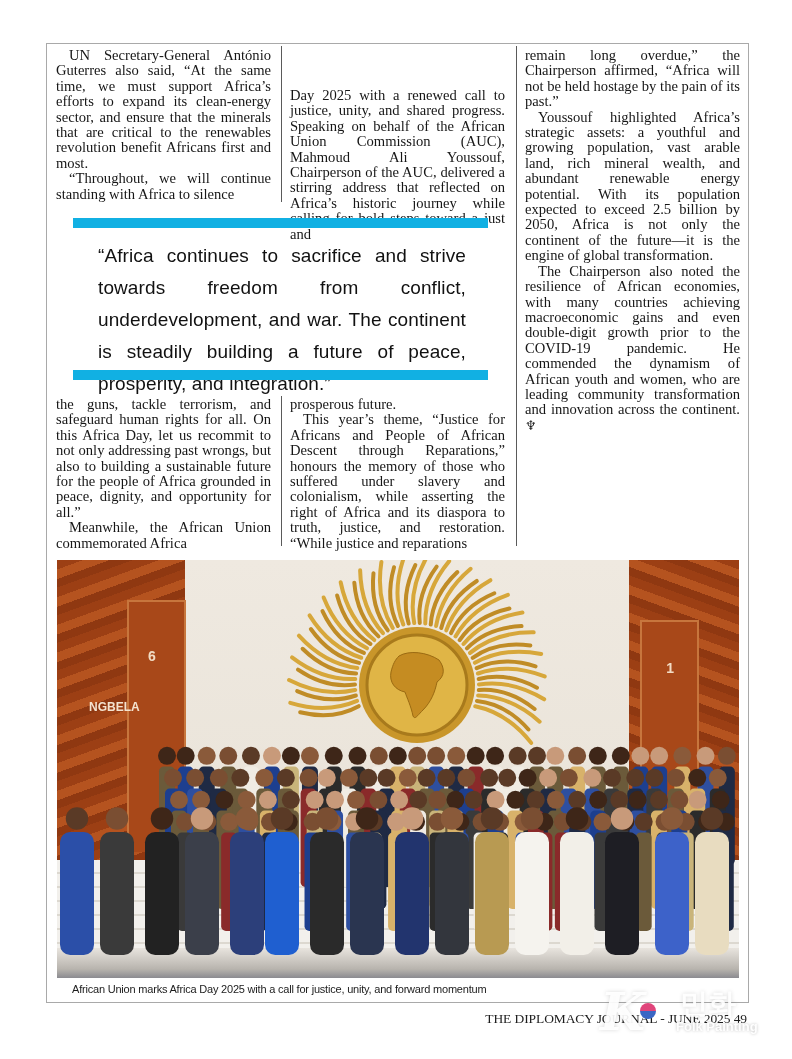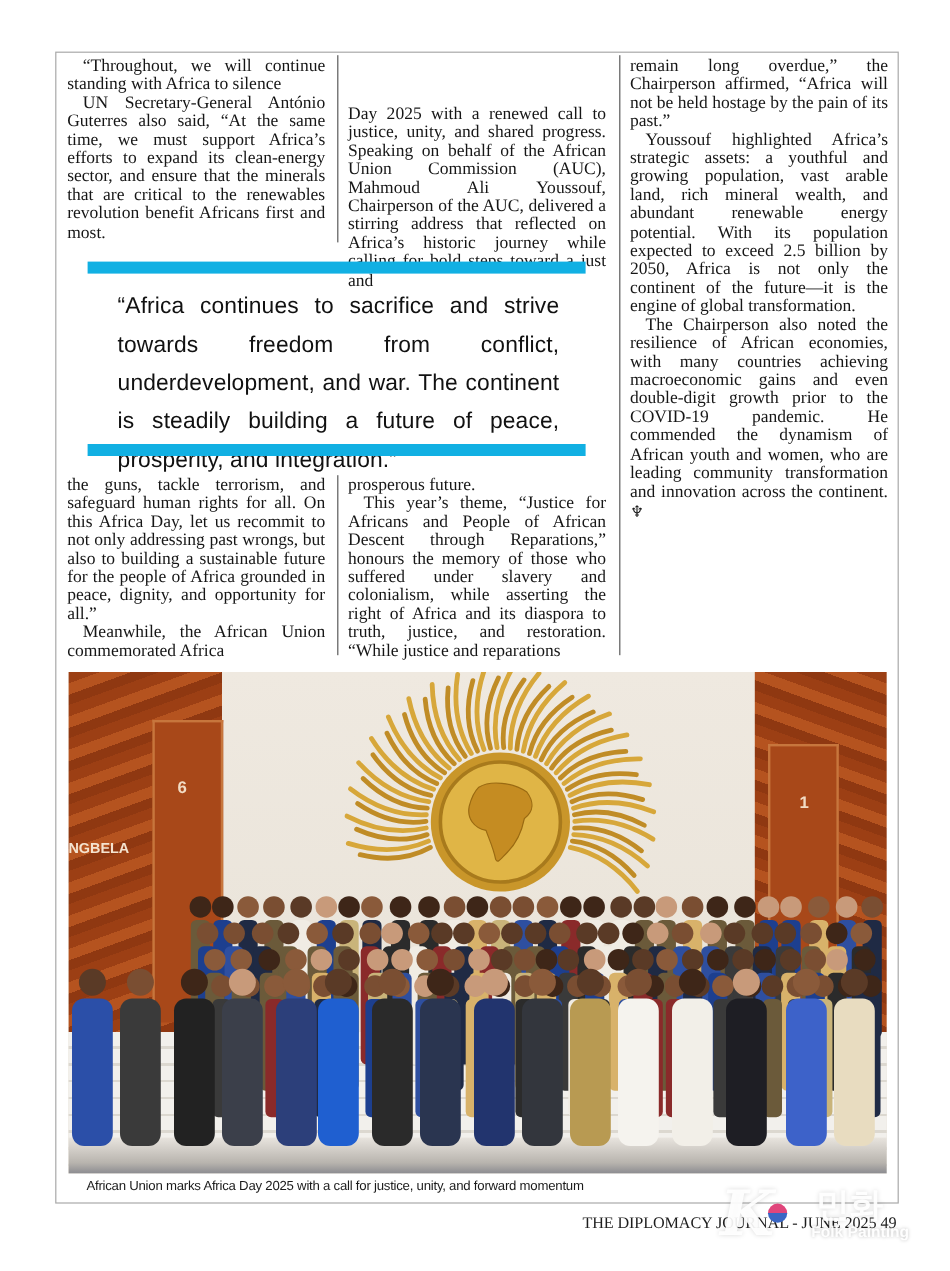--- a/index.html
+++ b/index.html
@@ -49,21 +49,21 @@
   }
   .photo .door-left {
     position: absolute; left: 70px; top: 40px; width: 55px; height: 250px;
     border: 2px solid #c7763d; border-bottom: none; background: #a84819;
   }
   .photo .door-right {
     position: absolute; right: 40px; top: 60px; width: 55px; height: 230px;
     border: 2px solid #c7763d; border-bottom: none; background: #a84819;
   }
   .photo .door-num { position: absolute; color: #f2dcc4; font-family: "Liberation Sans", sans-serif; font-size: 14px; font-weight: bold; }
-  .photo .wall-sign { position: absolute; color: #f4e3cf; font-family: "Liberation Sans", sans-serif; font-size: 12px; font-weight: bold; }
+  .photo .wall-sign { position: absolute; color: #f4e3cf; font-family: "Liberation Sans", sans-serif; font-size: 12px; font-weight: bold; margin-left: 32px; }
   .photo .emblem { position: absolute; left: 230px; top: 0; width: 260px; height: 250px; }
   .photo .stairs {
     position: absolute; left: 0; top: 300px; width: 682px; height: 118px;
     background: repeating-linear-gradient(#f2f0ec 0 12px, #dcd8d0 12px 14px);
   }
   .photo .floor {
     position: absolute; left: 0; bottom: 0; width: 682px; height: 30px;
     background: linear-gradient(#e8e4de, #b8b4ae 70%, #8b8b90);
   }
   .photo .crowd { position: absolute; left: 0; top: 0; width: 682px; height: 418px; }
@@ -95,22 +95,22 @@
     position: absolute; left: 78px; top: 34px; font-family: "Liberation Sans", sans-serif; font-size: 13px;
     font-weight: bold; color: rgba(255,255,255,0.95); text-shadow: 0 0 3px rgba(0,0,0,0.25);
   }
 </style>
 </head>
 <body>
 
 <div class="frame"></div>
 
 <div class="col col1" style="top:48px;" id="c1t">
+    <p>UN Secretary-General António Guterres also said, “At the same time, we must support Africa’s efforts to expand its clean-energy sector, and ensure that the minerals that are critical to the renewables revolution benefit Africans first and most.</p>
     <p>“Throughout, we will continue standing with Africa to silence</p>
-    <p>UN Secretary-General António Guterres also said, “At the same time, we must support Africa’s efforts to expand its clean-energy sector, and ensure that the minerals that are critical to the renewables revolution benefit Africans first and most.</p>
   </div>
 <div class="rule" style="left:281px; top:46px; height:156px;"></div>
 <div class="col col2" style="top:48px;margin-top:40px;" id="c2t">
     <p class="noindent">Day 2025 with a renewed call to justice, unity, and shared progress. Speaking on behalf of the African Union Commission (AUC), Mahmoud Ali Youssouf, Chairperson of the AUC, delivered a stirring address that reflected on Africa’s historic journey while calling for bold steps toward a just and</p>
   </div>
 <div class="rule" style="left:516px; top:46px; height:500px;"></div>
 <div class="col col3" style="top:48px;" id="c3">
     <p class="noindent">remain long overdue,” the Chairperson affirmed, “Africa will not be held hostage by the pain of its past.”</p>
     <p>Youssouf highlighted Africa’s strategic assets: a youthful and growing population, vast arable land, rich mineral wealth, and abundant renewable energy potential. With its population expected to exceed 2.5 billion by 2050, Africa is not only the continent of the future—it is the engine of global transformation.</p>
     <p>The Chairperson also noted the resilience of African economies, with many countries achieving macroeconomic gains and even double-digit growth prior to the COVID-19 pandemic. He commended the dynamism of African youth and women, who are leading community transformation and innovation across the continent.<span class="end-mark"> ♆</span></p>

